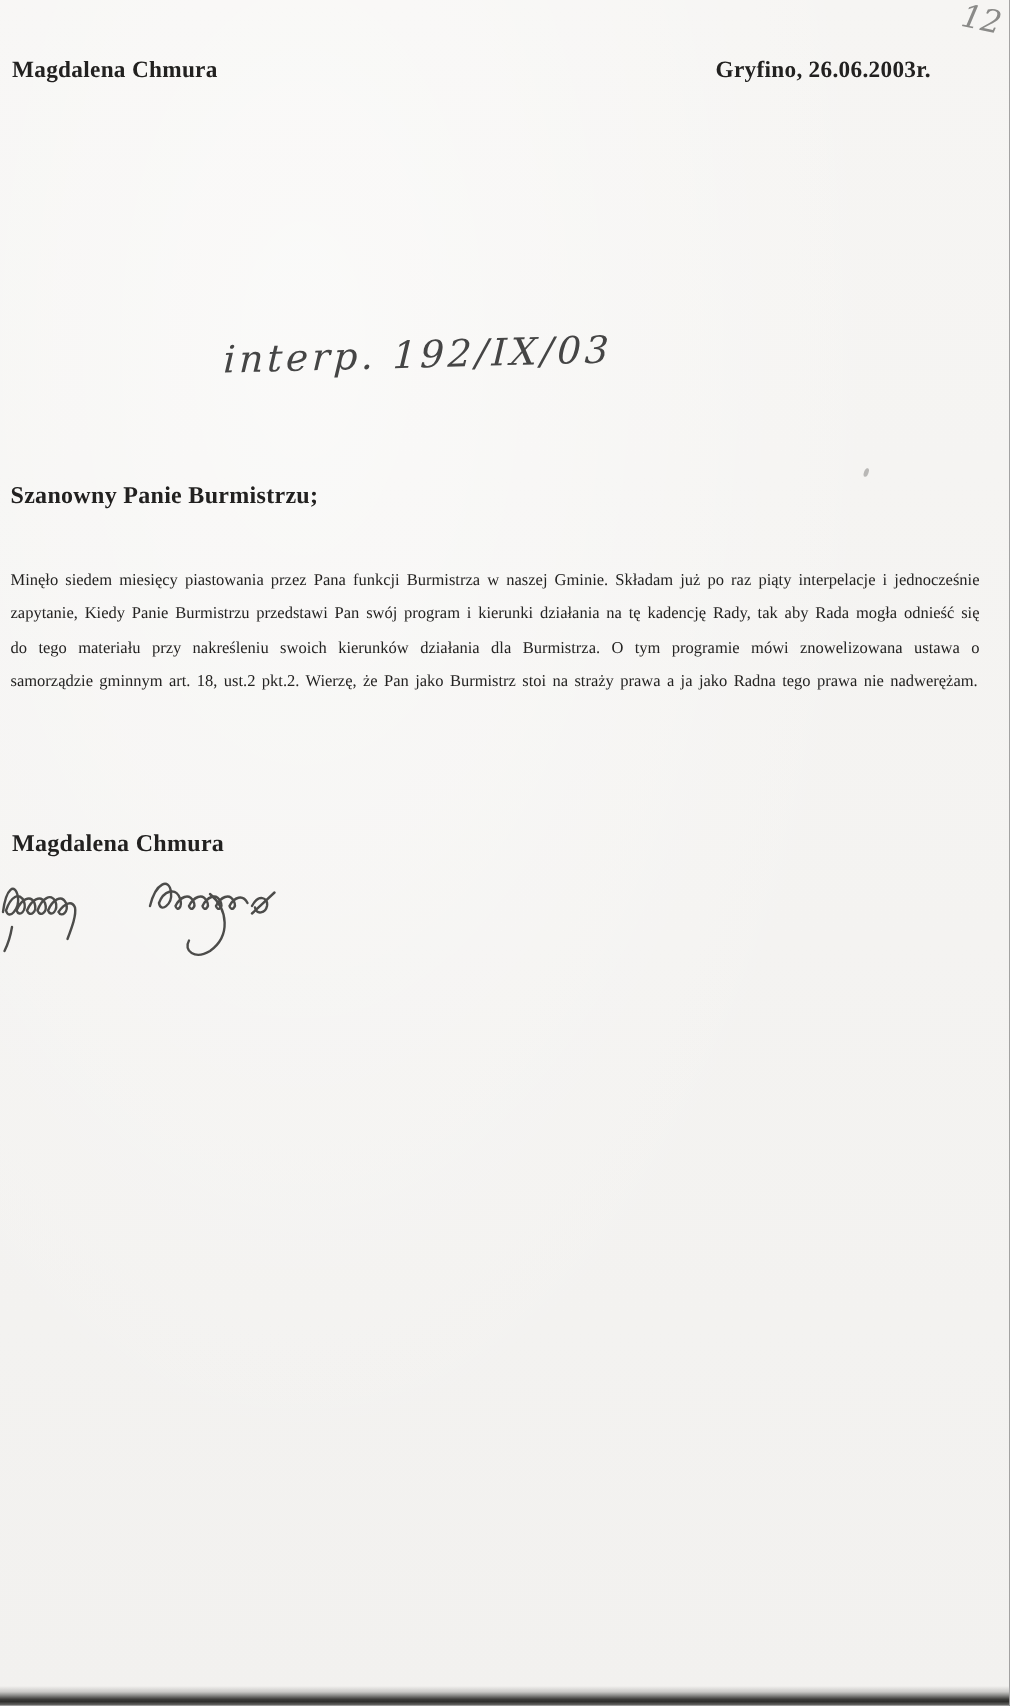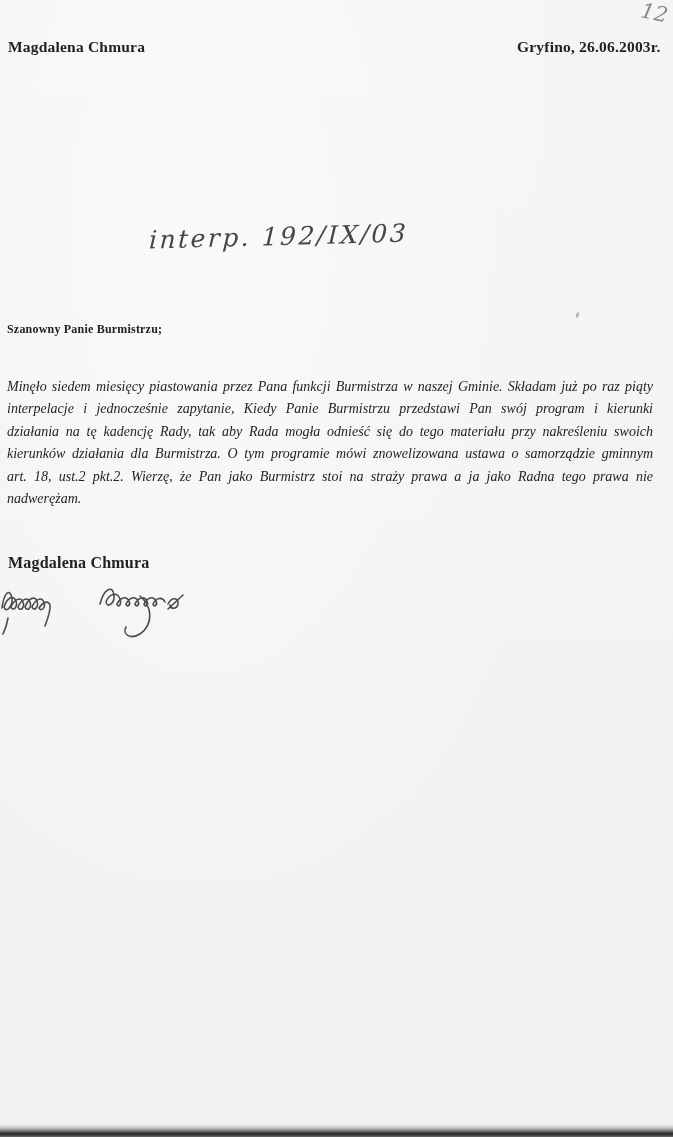--- a/index.html
+++ b/index.html
@@ -21,23 +21,23 @@
   }
   .printed {
     position: absolute;
     font-weight: bold;
     font-size: 15.5px;
     letter-spacing: 0.2px;
     color: #222120;
     white-space: nowrap;
   }
   #sender-name   { left: 8px;   top: 38px; }
-  #dateline      { left: 477px; top: 38px; margin-left: 40px; }
+  #dateline      { left: 477px; top: 38px; }
   #addressee     { left: 399px; top: 229px; }
-  #salutation    { left: 7px;   top: 322px; font-size: 12px; }
+  #salutation    { left: 7px;   top: 322px; font-size: 16px; }
   #closing-name  { left: 8px;   top: 554px; font-size: 16px; }
 
   #corner-note {
     position: absolute;
     top: 1px;
     left: 641px;
     font-style: italic;
     font-size: 21px;
     color: #8a8a88;
     transform: rotate(12deg);
@@ -53,22 +53,21 @@
     letter-spacing: 2.5px;
     color: #454545;
     transform: rotate(-1.5deg) skewX(-4deg);
     white-space: nowrap;
   }
   #letter-body {
     position: absolute;
     left: 7px;
     top: 376px;
     width: 646px;
-    font-style: italic;
-    font-size: 14px;
+    font-size: 11px;
     line-height: 22.4px;
     color: #242322;
     text-align: justify;
     text-align-last: left;
     word-spacing: 1.5px;
   }
   #signature-scribble {
     position: absolute;
     left: 0px;
     top: 574px;

